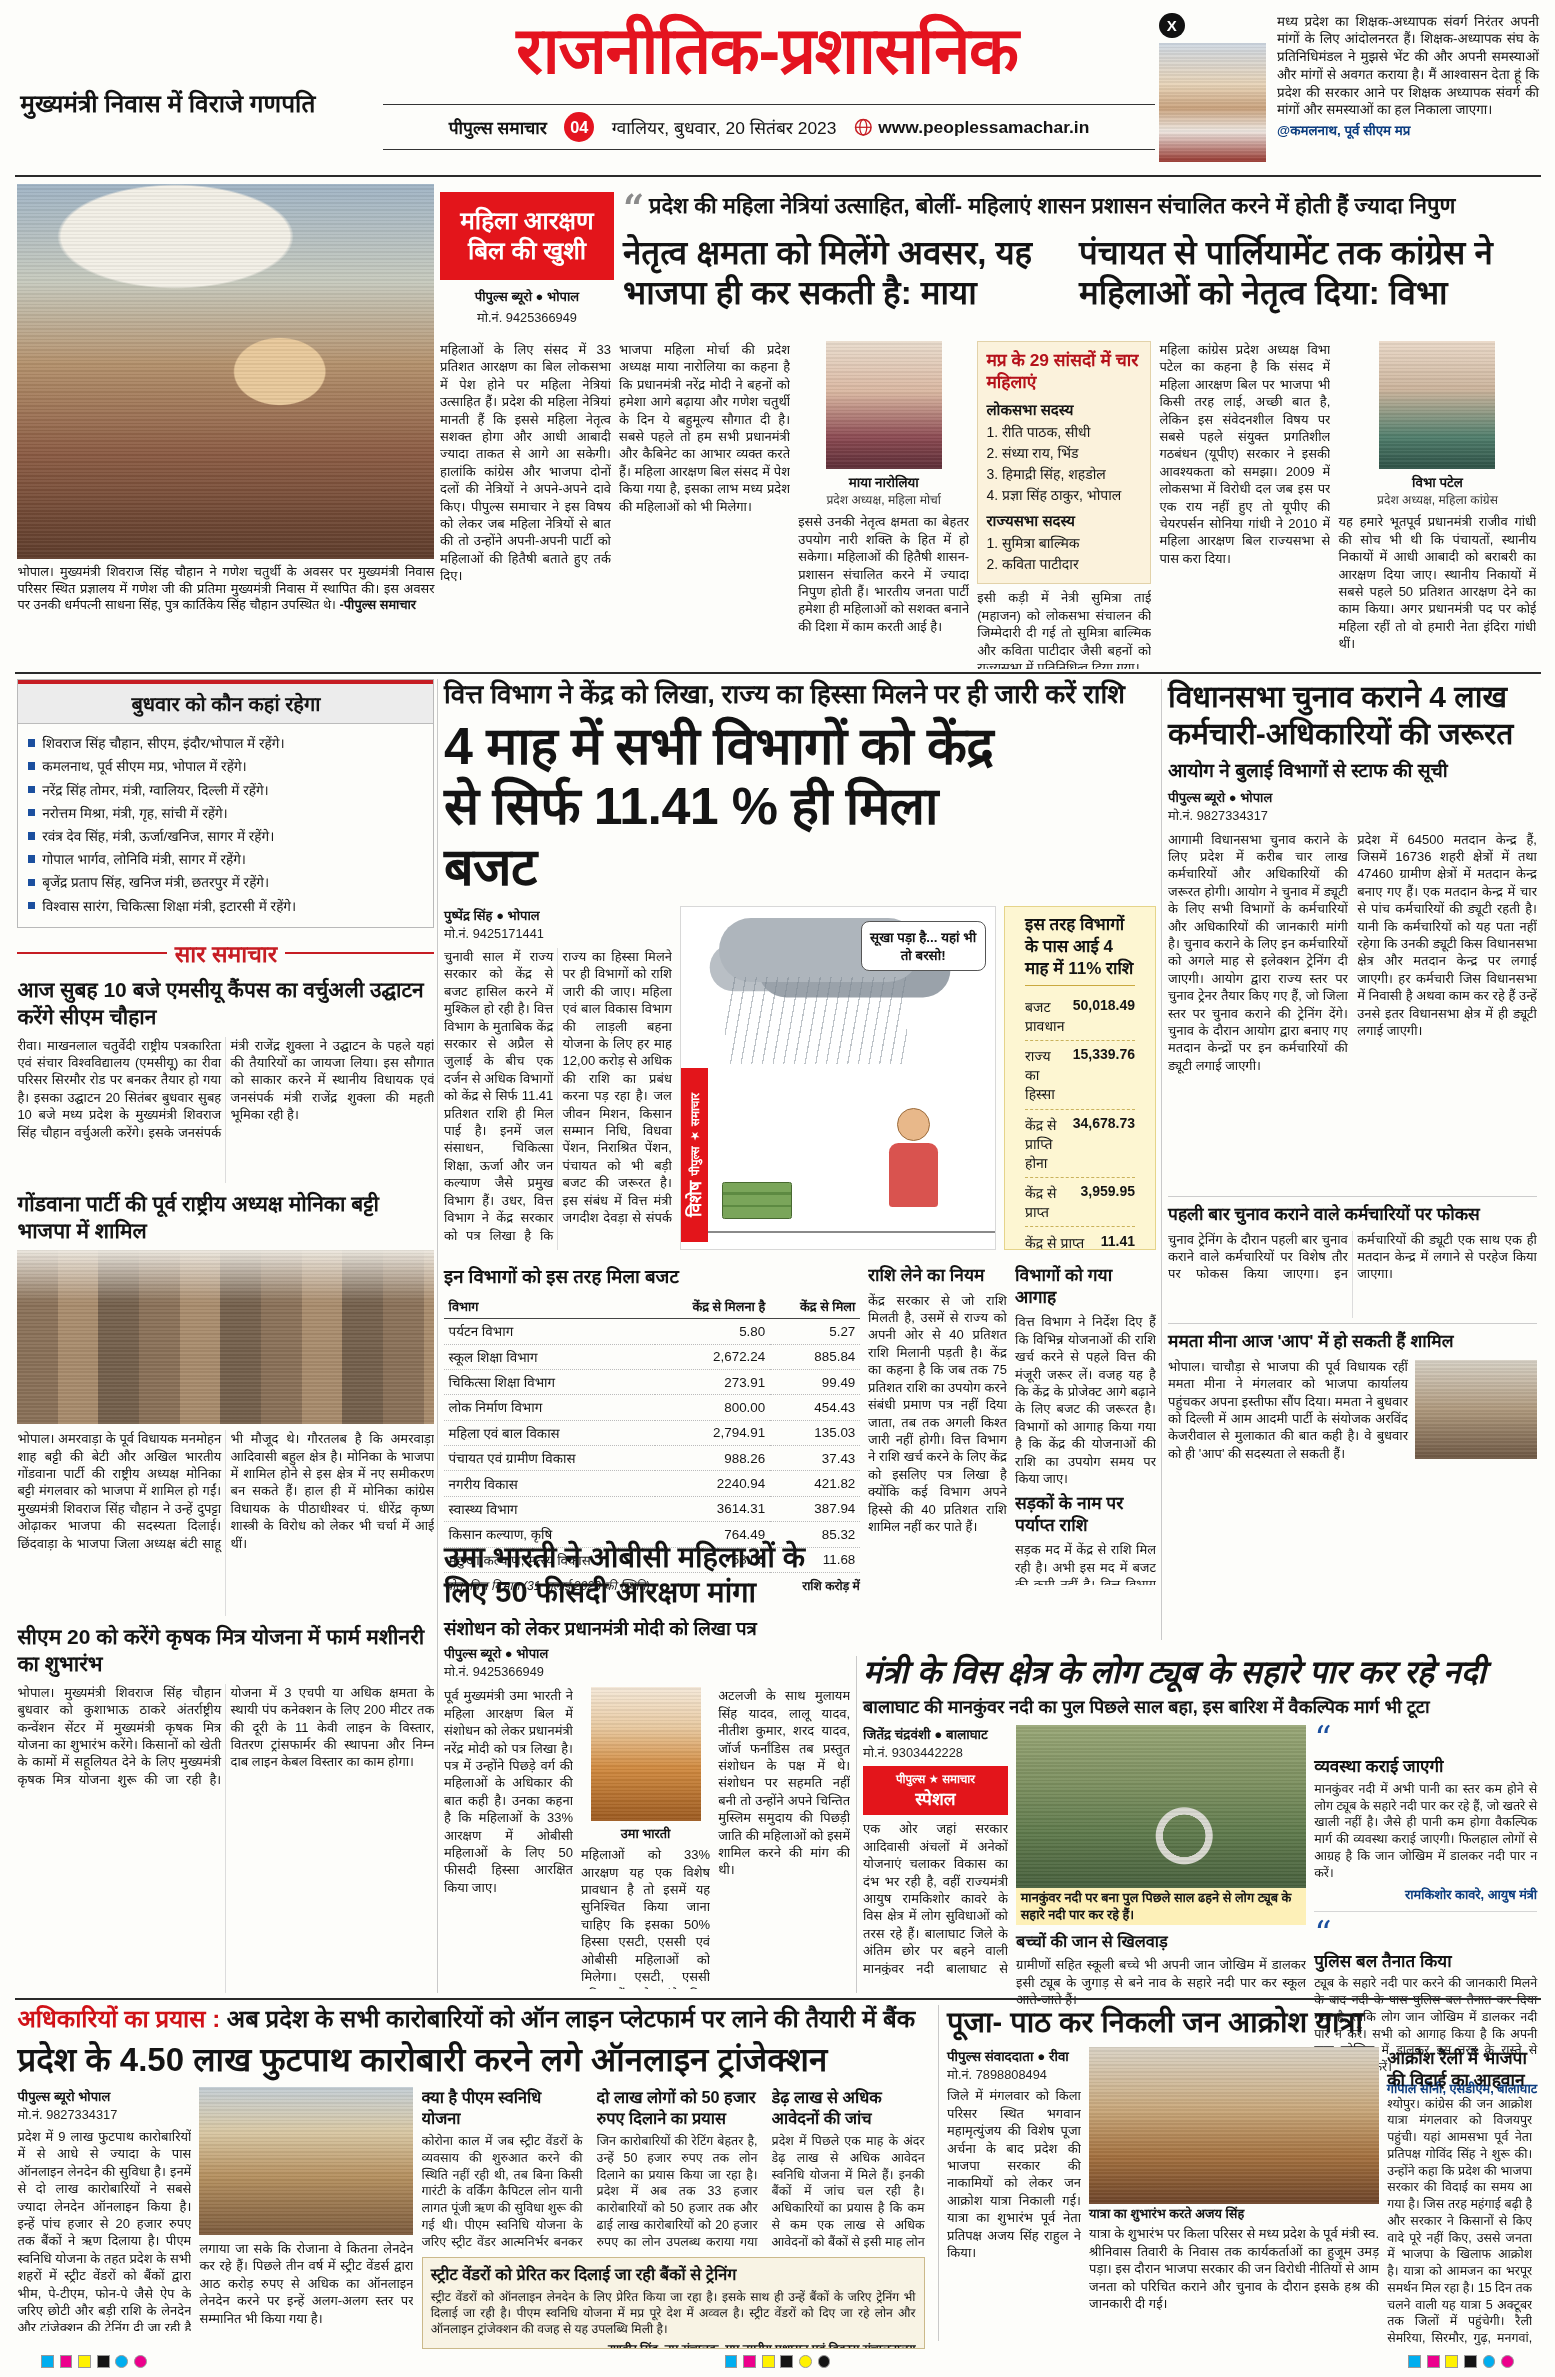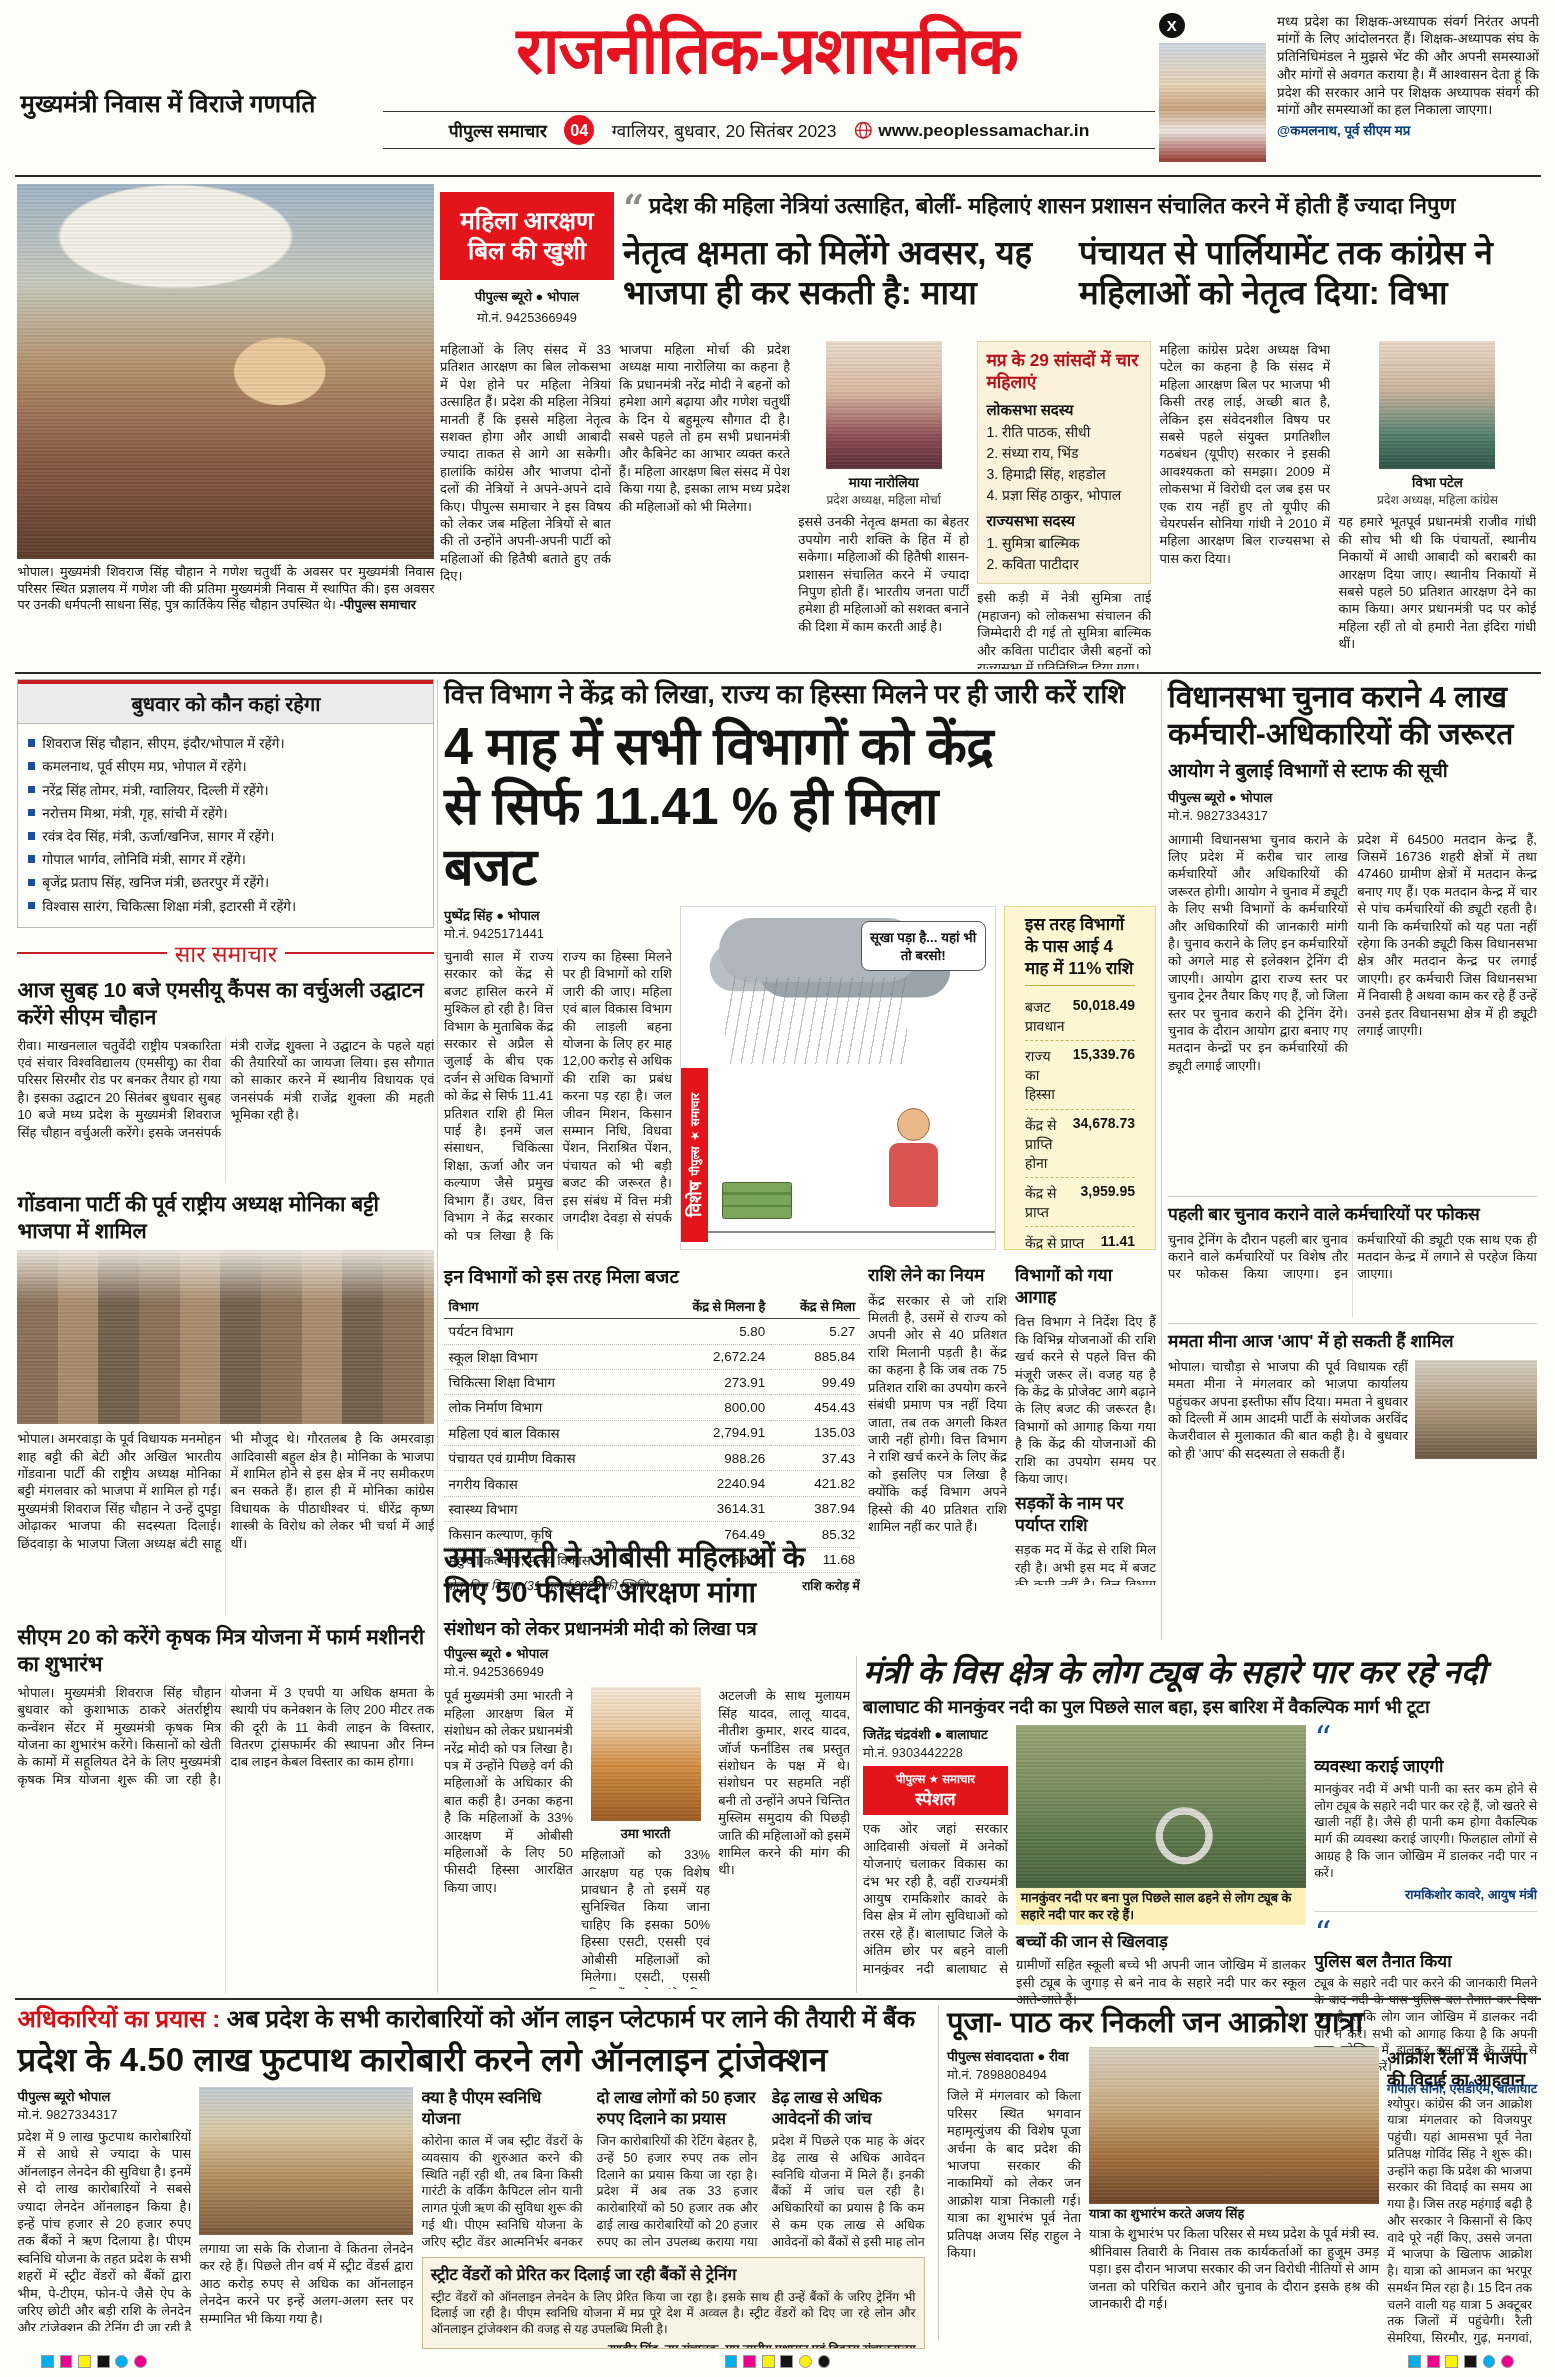--- a/index.html
+++ b/index.html
@@ -41,21 +41,21 @@
 .mpbox .h{font-weight:800;font-size:15px;margin:4.6px 0 2.3px}
 .mpbox li{list-style:none;font-size:14px;line-height:1.5}
 
 .schbox{border:1.2px solid #b9b9b9}
 .schbox .t{background:#ececec;border-bottom:0.6px solid #bbb;font-size:20px;font-weight:800;text-align:center;padding:5.8px 0;border-top:4.1px solid #c61d23}
 .schbox ul{padding:7px 9.3px}
 .schbox li{list-style:none;display:flex;gap:7px;font-size:13.6px;line-height:1.45;margin:3.5px 0}
 .sq{width:7.5px;height:7.5px;background:#1b4f9e;flex:0 0 auto;margin-top:5.2px}
 .saar-t{display:flex;align-items:center;gap:8.1px;margin:9.3px 0 5.8px}
 .saar-t .ln{flex:1;height:1.2px;background:#c61d23}
-.saar-t .tx{color:#c61d23;font-weight:400;font-size:23px}
+.saar-t .tx{color:#c61d23;font-weight:700;font-size:23px}
 .lstory h3{font-size:21px;font-weight:800;line-height:1.28;margin:8.1px 0 5.8px}
 
 .kicker{font-size:26px;font-weight:800;line-height:1.2}
 .hd-xl{font-size:52px;font-weight:800;line-height:1.16;letter-spacing:-0.6px}
 .statbox{background:#fdf6d2;border:0.6px solid #e5d48a;padding:7px 20px}
 .statbox .t{font-weight:800;font-size:17px;line-height:1.3;margin-bottom:5.8px;border-bottom:1.2px solid #caa93f;padding-bottom:4.6px}
 .statrow{display:flex;justify-content:space-between;gap: 5px;font-size:14px;padding:5.2px 0;border-bottom:0.6px dashed #c9b25c}
 .statrow b{white-space:nowrap}
 .statnote{font-size:11.6px;margin-top:4.6px;color:#333}
 .btable{width:100%;border-collapse:collapse;font-size:13.4px}
@@ -110,21 +110,21 @@
 .rg.cy{background:#00aeef}.rg.mg{background:#ec008c}.rg.yl{background:#fff200}.rg.bk{background:#141414}
 .rg.ci{border-radius:50%}
 </style>
 </head>
 <body>
 
 <div class="page">
 
   <div class="abs tl-head" style="left:20.3px;top:86px;width:377px">मुख्यमंत्री निवास में विराजे गणपति</div>
   <h1 class="abs m-title" style="left:372px;top:15px;width:790px">राजनीतिक-प्रशासनिक</h1>
-  <div class="abs m-bar" style="left:383px;top:111px;width:772px;height:38px">
+  <div class="abs m-bar" style="left:383px;top:104px;width:772px;height:46px">
     <span class="m-brand">पीपुल्स समाचार</span>
     <span class="m-badge">04</span>
     <span class="m-date">ग्वालियर, बुधवार, 20 सितंबर 2023</span>
     <span class="m-site">
       <svg width="18.6" height="18.6" viewBox="0 0 24 24">
           <circle cx="12" cy="12" r="10" fill="none" stroke="#c61d23" stroke-width="2"></circle>
           <ellipse cx="12" cy="12" rx="4.5" ry="10" fill="none" stroke="#c61d23" stroke-width="1.6"></ellipse>
           <line x1="2" y1="12" x2="22" y2="12" stroke="#c61d23" stroke-width="1.6"></line>
         </svg>
       <span>www.peoplessamachar.in</span>

